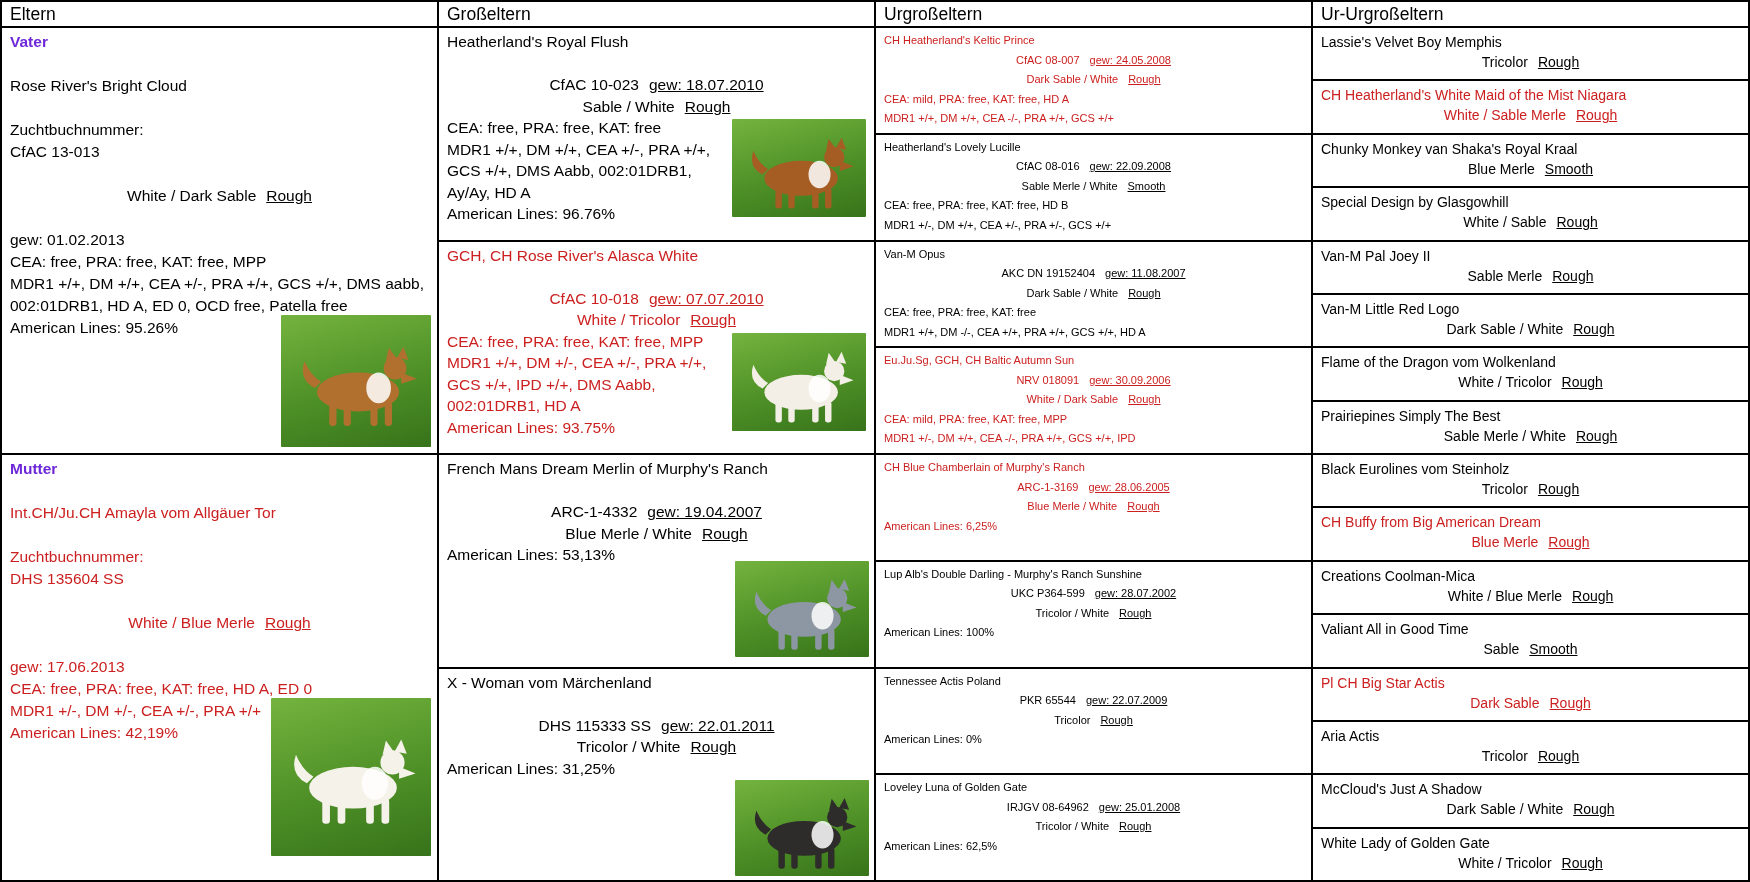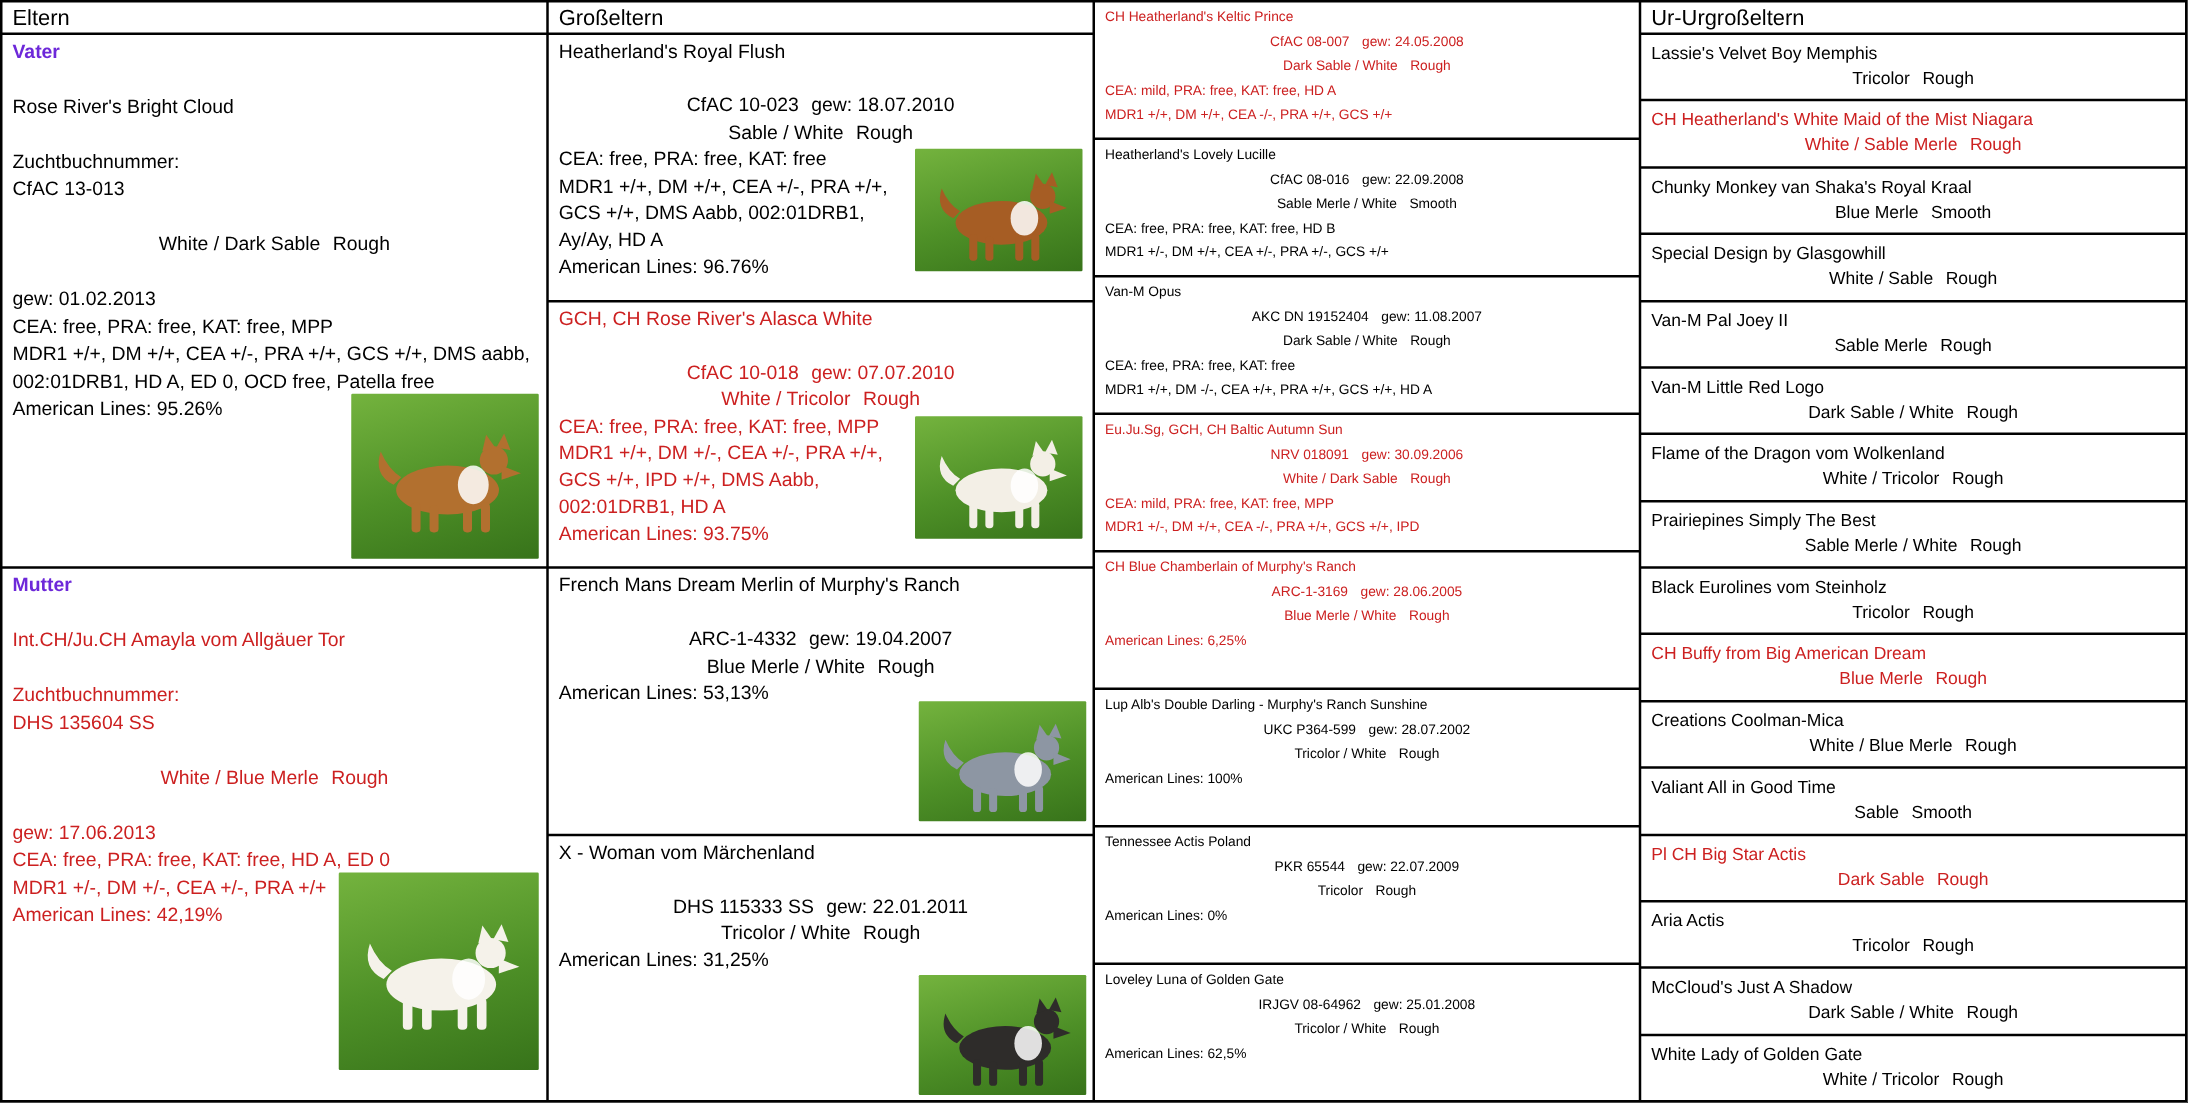--- a/index.html
+++ b/index.html
@@ -21,21 +21,21 @@
   }
   .cell {
     background:#fff; flex:1 1 0; position:relative; overflow:hidden;
     padding:3px 8px; font-size:15.5px; line-height:22px; color:#000;
   }
   .scheme-red { color:var(--red); }
   .role { font-weight:bold; color:#6d28d9; }
   .sp { height:22px; }
   .line { min-height:0; }
   .split { display:flex; justify-content:center; gap:10px; }
-  .split .r { text-align:right; white-space:nowrap; }
+  .split .r { text-align:right; white-space:nowrap;text-decoration:underline; }
   .opt:empty { display:none; }
 
   .gen2 { line-height:21.5px; }
   .gen2 .sp { height:21.5px; }
   .gen3 { font-size:11px; line-height:19.5px; padding-top:3px; }
   .gen4 { font-size:14px; line-height:20px; padding-top:4px; }
 
   .photo {
     background:linear-gradient(165deg,#74b33e 0%,#4e9027 55%,#37731a 100%);
     border-radius:1px;
@@ -205,20 +205,21 @@
       <div class="line">American Lines: 31,25%</div>
       <div class="photo abs g3-photo">
         <svg style="color:#2e2c2a">
             <use href="#dog-shape" fill="currentColor"></use>
           </svg>
       </div>
     </div>
   </div>
 
   <div class="col">
+    <div class="hcell">Urgroßeltern</div>
 
       <div class="cell gen3 scheme-red">
         <div class="line">CH Heatherland's Keltic Prince</div>
         <div class="line split">
           <span>CfAC 08-007</span>
           <span class="r">gew: 24.05.2008</span>
         </div>
         <div class="line split">
           <span>Dark Sable / White</span>
           <span class="r">Rough</span>

